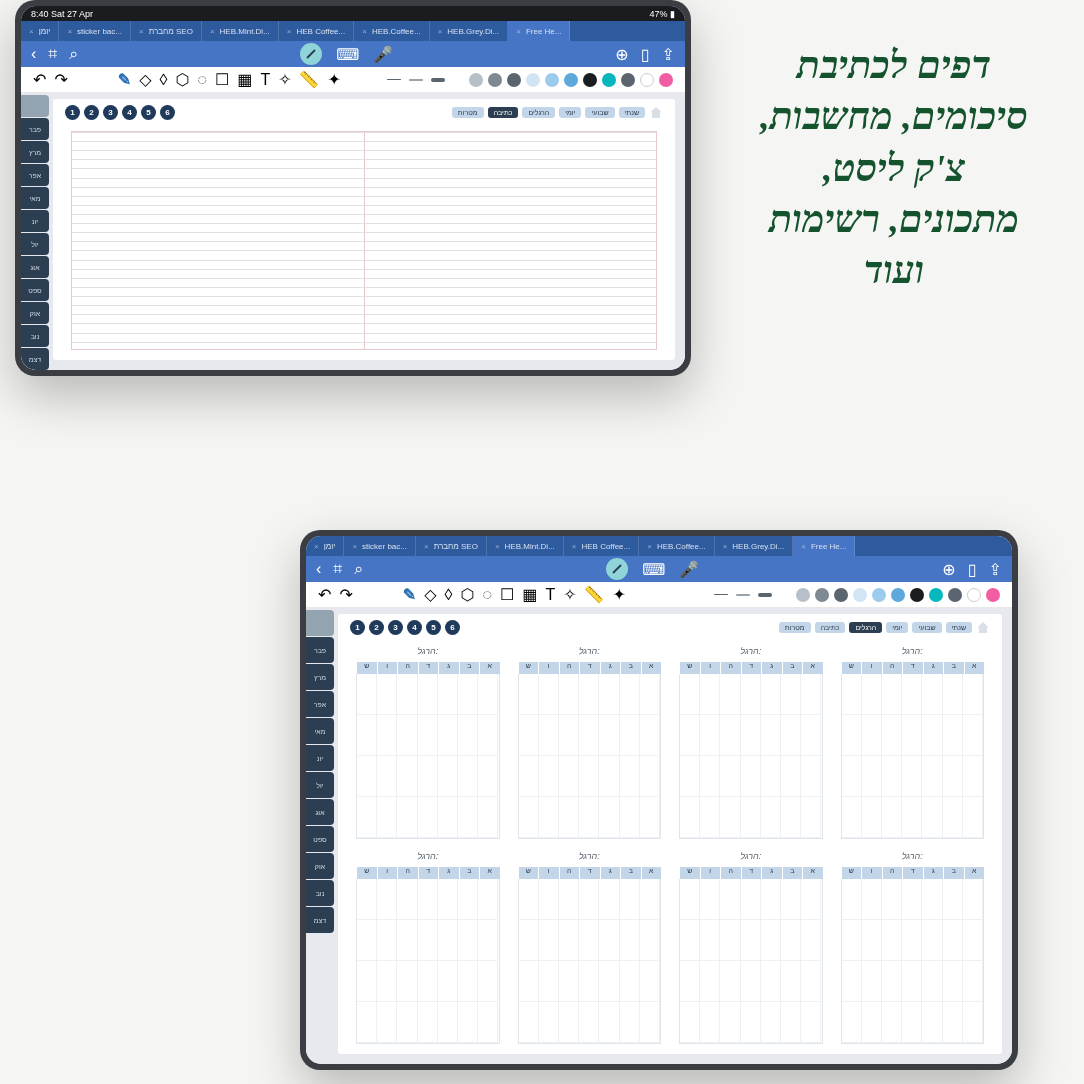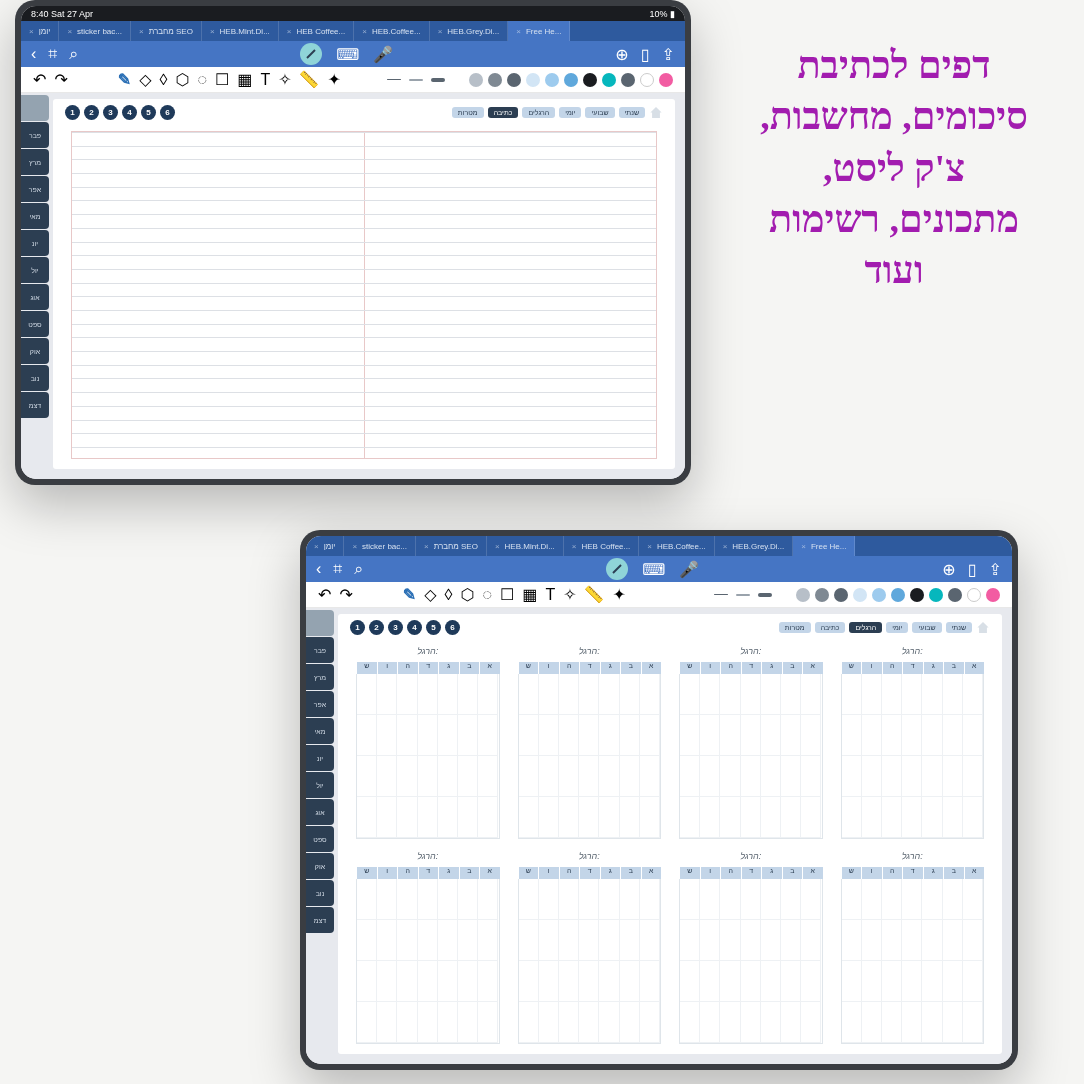--- a/index.html
+++ b/index.html
@@ -1,19 +1,19 @@
 <!DOCTYPE html>
 <html><head>
 <meta charset="utf-8">
 <style>
 *{box-sizing:border-box;margin:0;padding:0;font-family:-apple-system,Helvetica,Arial,sans-serif}
 body{width:1084px;height:1084px;background:#f5f5f3;position:relative;overflow:hidden}
-.promo{position:absolute;right:20px;top:40px;width:340px;text-align:center;color:#a21caf;font-size:38px;line-height:1.35;font-weight:700;direction:rtl;font-family:Georgia,serif}
+.promo{position:absolute;right:20px;top:40px;width:340px;text-align:center;color:#14532d;font-size:38px;line-height:1.35;font-weight:700;direction:rtl;font-style:italic;font-family:Georgia,serif}
 .device{position:absolute;background:#3a3d42;border-radius:20px;padding:6px;box-shadow:0 20px 50px rgba(0,0,0,.25)}
-.d1{left:15px;top:0;width:676px;height:485px}
+.d1{left:15px;top:0;width:676px;height:376px}
 .d2{left:300px;top:530px;width:718px;height:540px}
 .screen{width:100%;height:100%;background:#fff;border-radius:15px;overflow:hidden;position:relative;display:flex;flex-direction:column}
 .statusbar{background:#1a1c20;color:#fff;font-size:9px;padding:2px 10px;display:flex;justify-content:space-between;align-items:center;height:15px}
 .tabbar{background:#2e5a9e;display:flex;align-items:center;height:20px;overflow:hidden}
 .tab{color:#d5e0f0;font-size:8px;padding:0 8px;display:flex;align-items:center;gap:5px;border-right:1px solid rgba(255,255,255,.15);height:100%}
 .tab.active{background:#4575c4}
 .tab .x{opacity:.6;font-size:8px}
 .appbar{background:#4575c4;height:26px;display:flex;align-items:center;padding:0 10px;gap:12px;color:#fff;justify-content:space-between}
 .appbar .left,.appbar .right{display:flex;gap:12px;align-items:center}
 .appbar .center{display:flex;gap:14px;align-items:center}
@@ -56,21 +56,21 @@
 <div class="promo" style="white-space:pre-line">דפים לכתיבת
 סיכומים, מחשבות,
 צ'ק ליסט,
 מתכונים, רשימות
 ועוד</div>
 
 <div class="device d1">
  <div class="screen">
   <div class="statusbar">
    <span>8:40  Sat 27 Apr</span>
-   <span>10% ▮</span>
+   <span>47% ▮</span>
   </div>
   <div class="tabbar" id="tabs1">
         <div class="tab">
           <span class="x">×</span>
           <span>יומן</span>
         </div>
         <div class="tab">
           <span class="x">×</span>
           <span>sticker bac...</span>
         </div>

